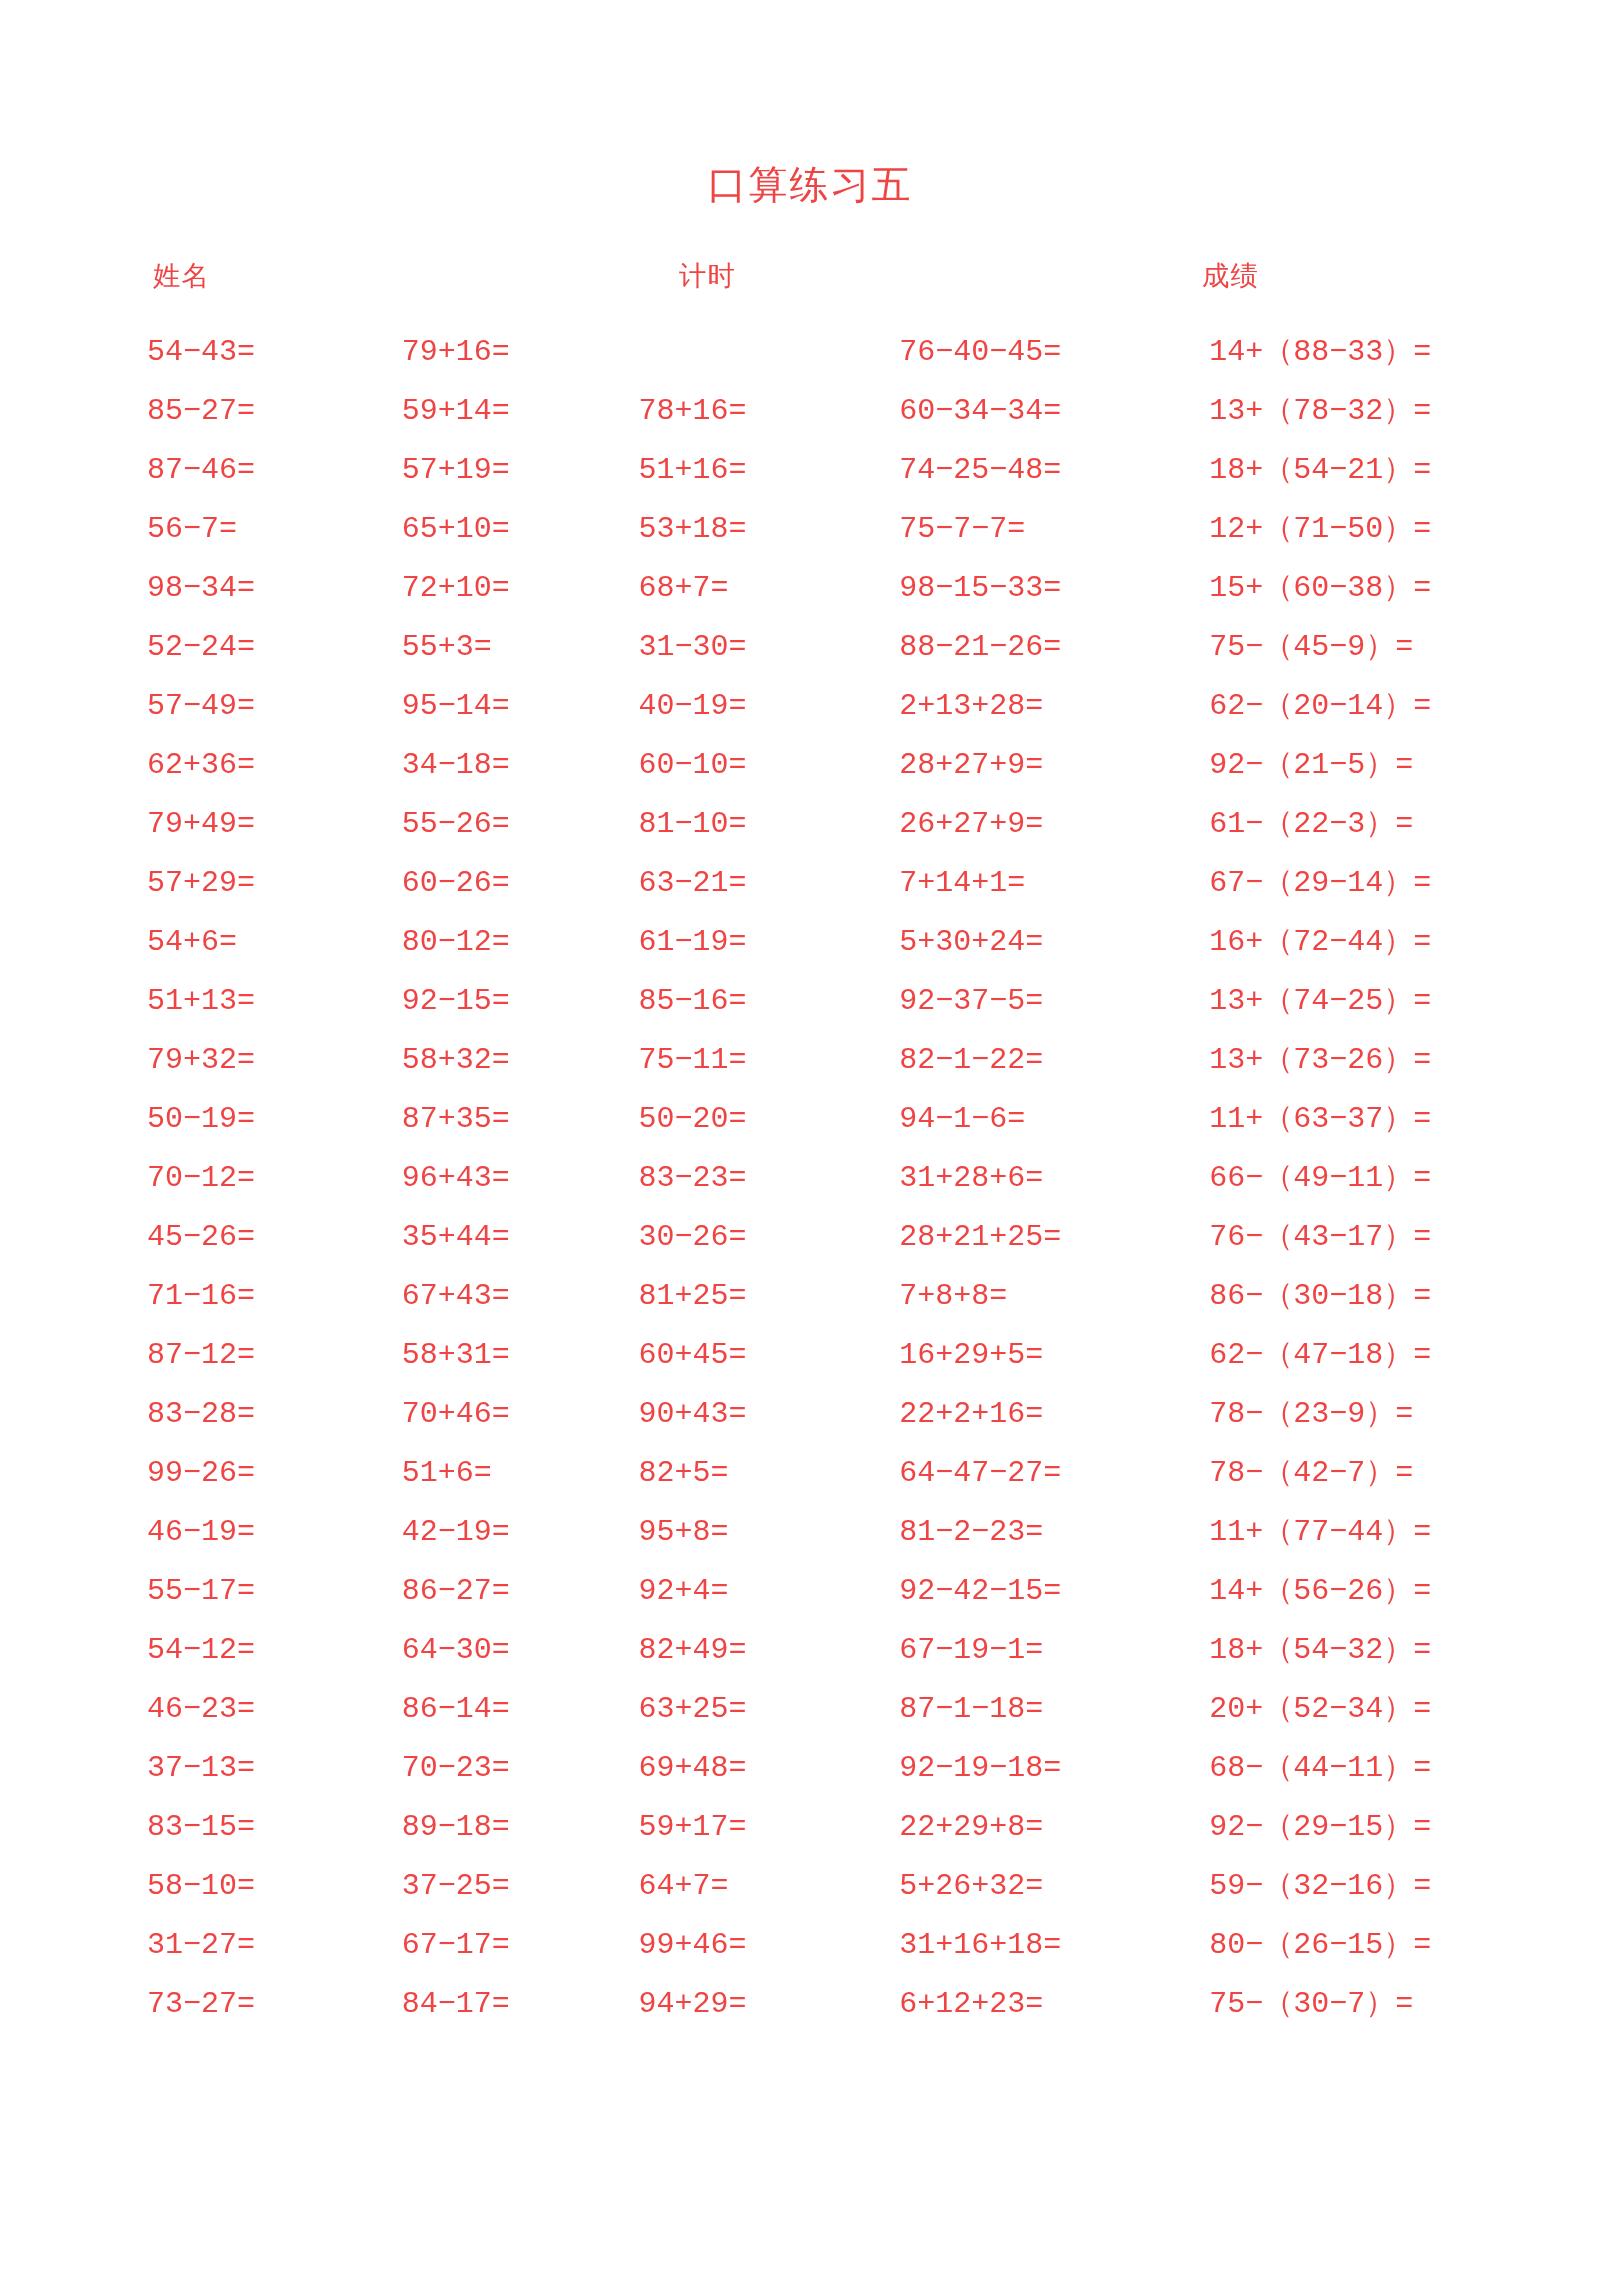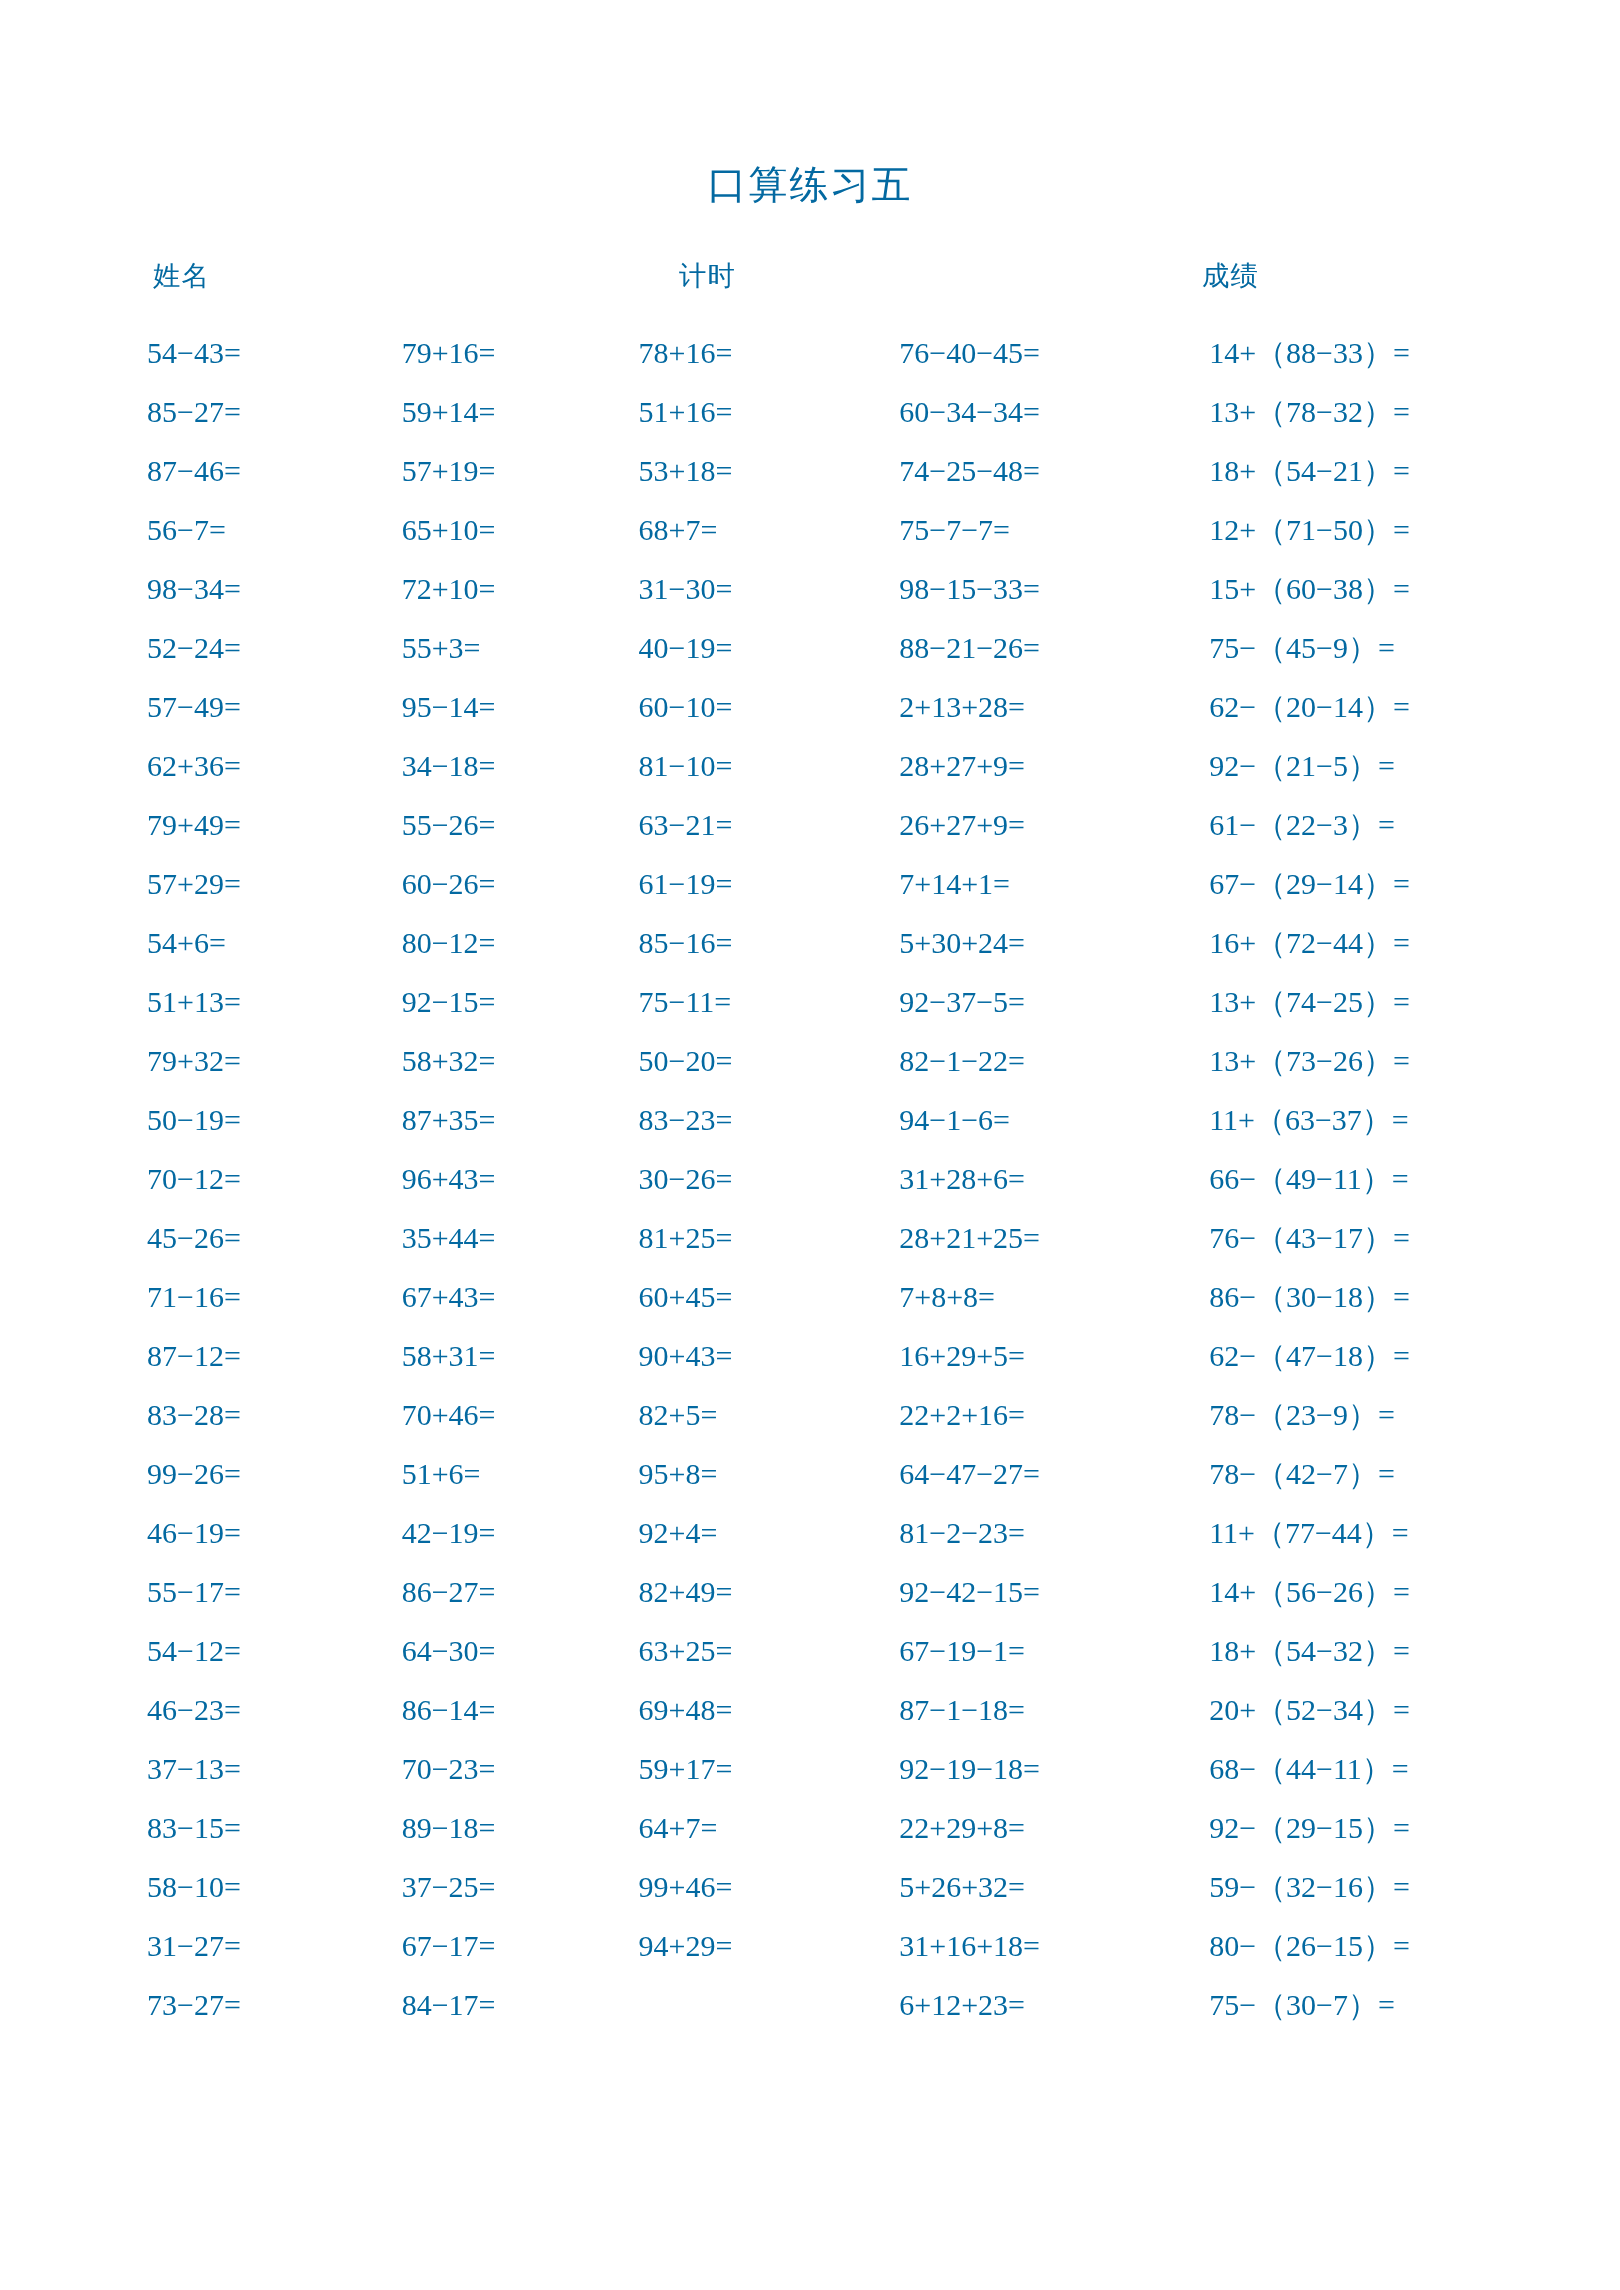--- a/index.html
+++ b/index.html
@@ -7,21 +7,21 @@
     margin: 0;
     padding: 0;
     background: #ffffff;
   }
   .page {
     position: relative;
     width: 1620px;
     height: 2291px;
     background: #ffffff;
     font-family: "Liberation Serif", "DejaVu Serif", serif;
-    color: #0369a1;
+    color: #ef4444;
     box-sizing: border-box;
     overflow: hidden;
   }
   .title {
     position: absolute;
     top: 165px;
     left: 0;
     width: 1620px;
     text-align: center;
     font-size: 39px;
@@ -48,21 +48,22 @@
   .meta-time  { left: 502px; margin-left: 32px; }
   .meta-score { left: 1057px; }
 
   .grid {
     position: absolute;
     top: 323px;
     left: 145px;
     width: 1372px;
     display: flex;
     flex-direction: row;
-    align-items: flex-start;
+    align-items: flex-end;
+    font-family: Liberation Mono, monospace;
   }
   .col {
     display: flex;
     flex-direction: column;
   }
   .col-1 { width: 245px; }
   .col-2 { width: 245px; }
   .col-3 { width: 257px; }
   .col-4 { width: 312px; }
   .col-5 { width: 314px; }

